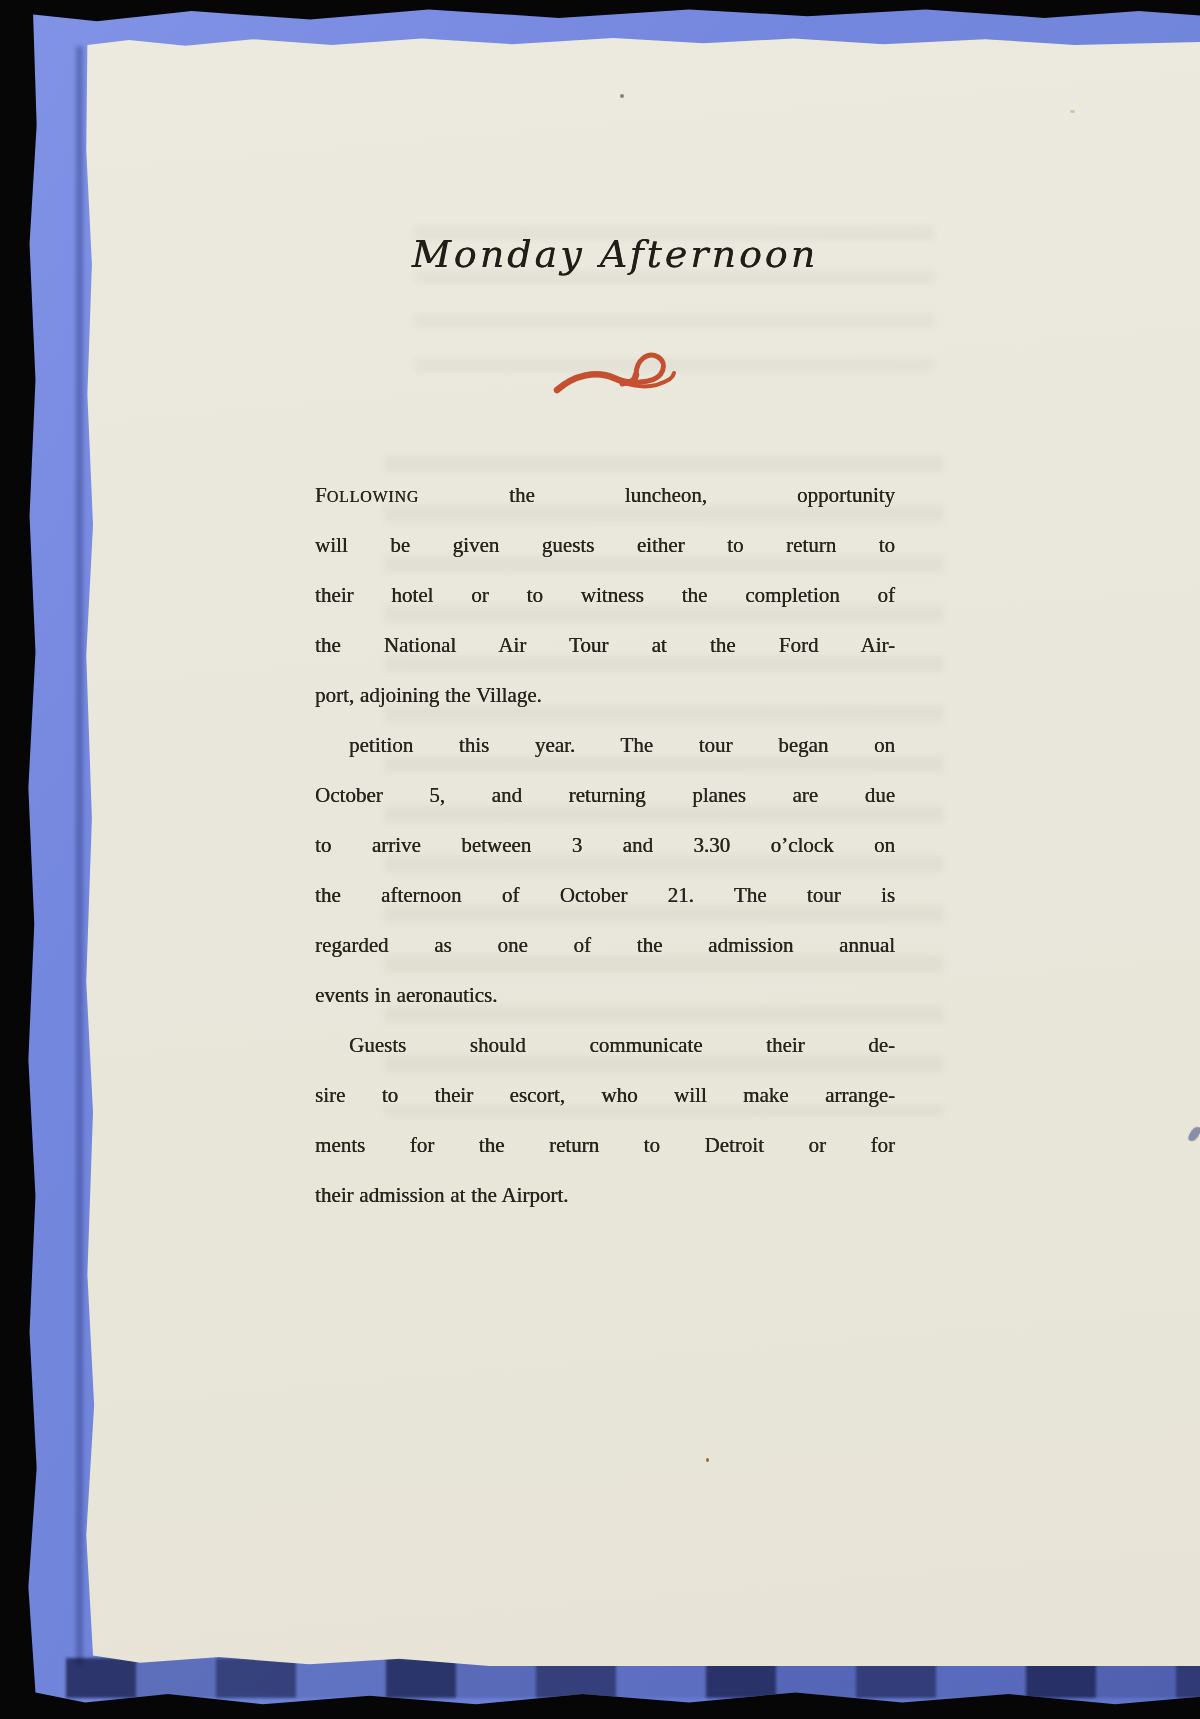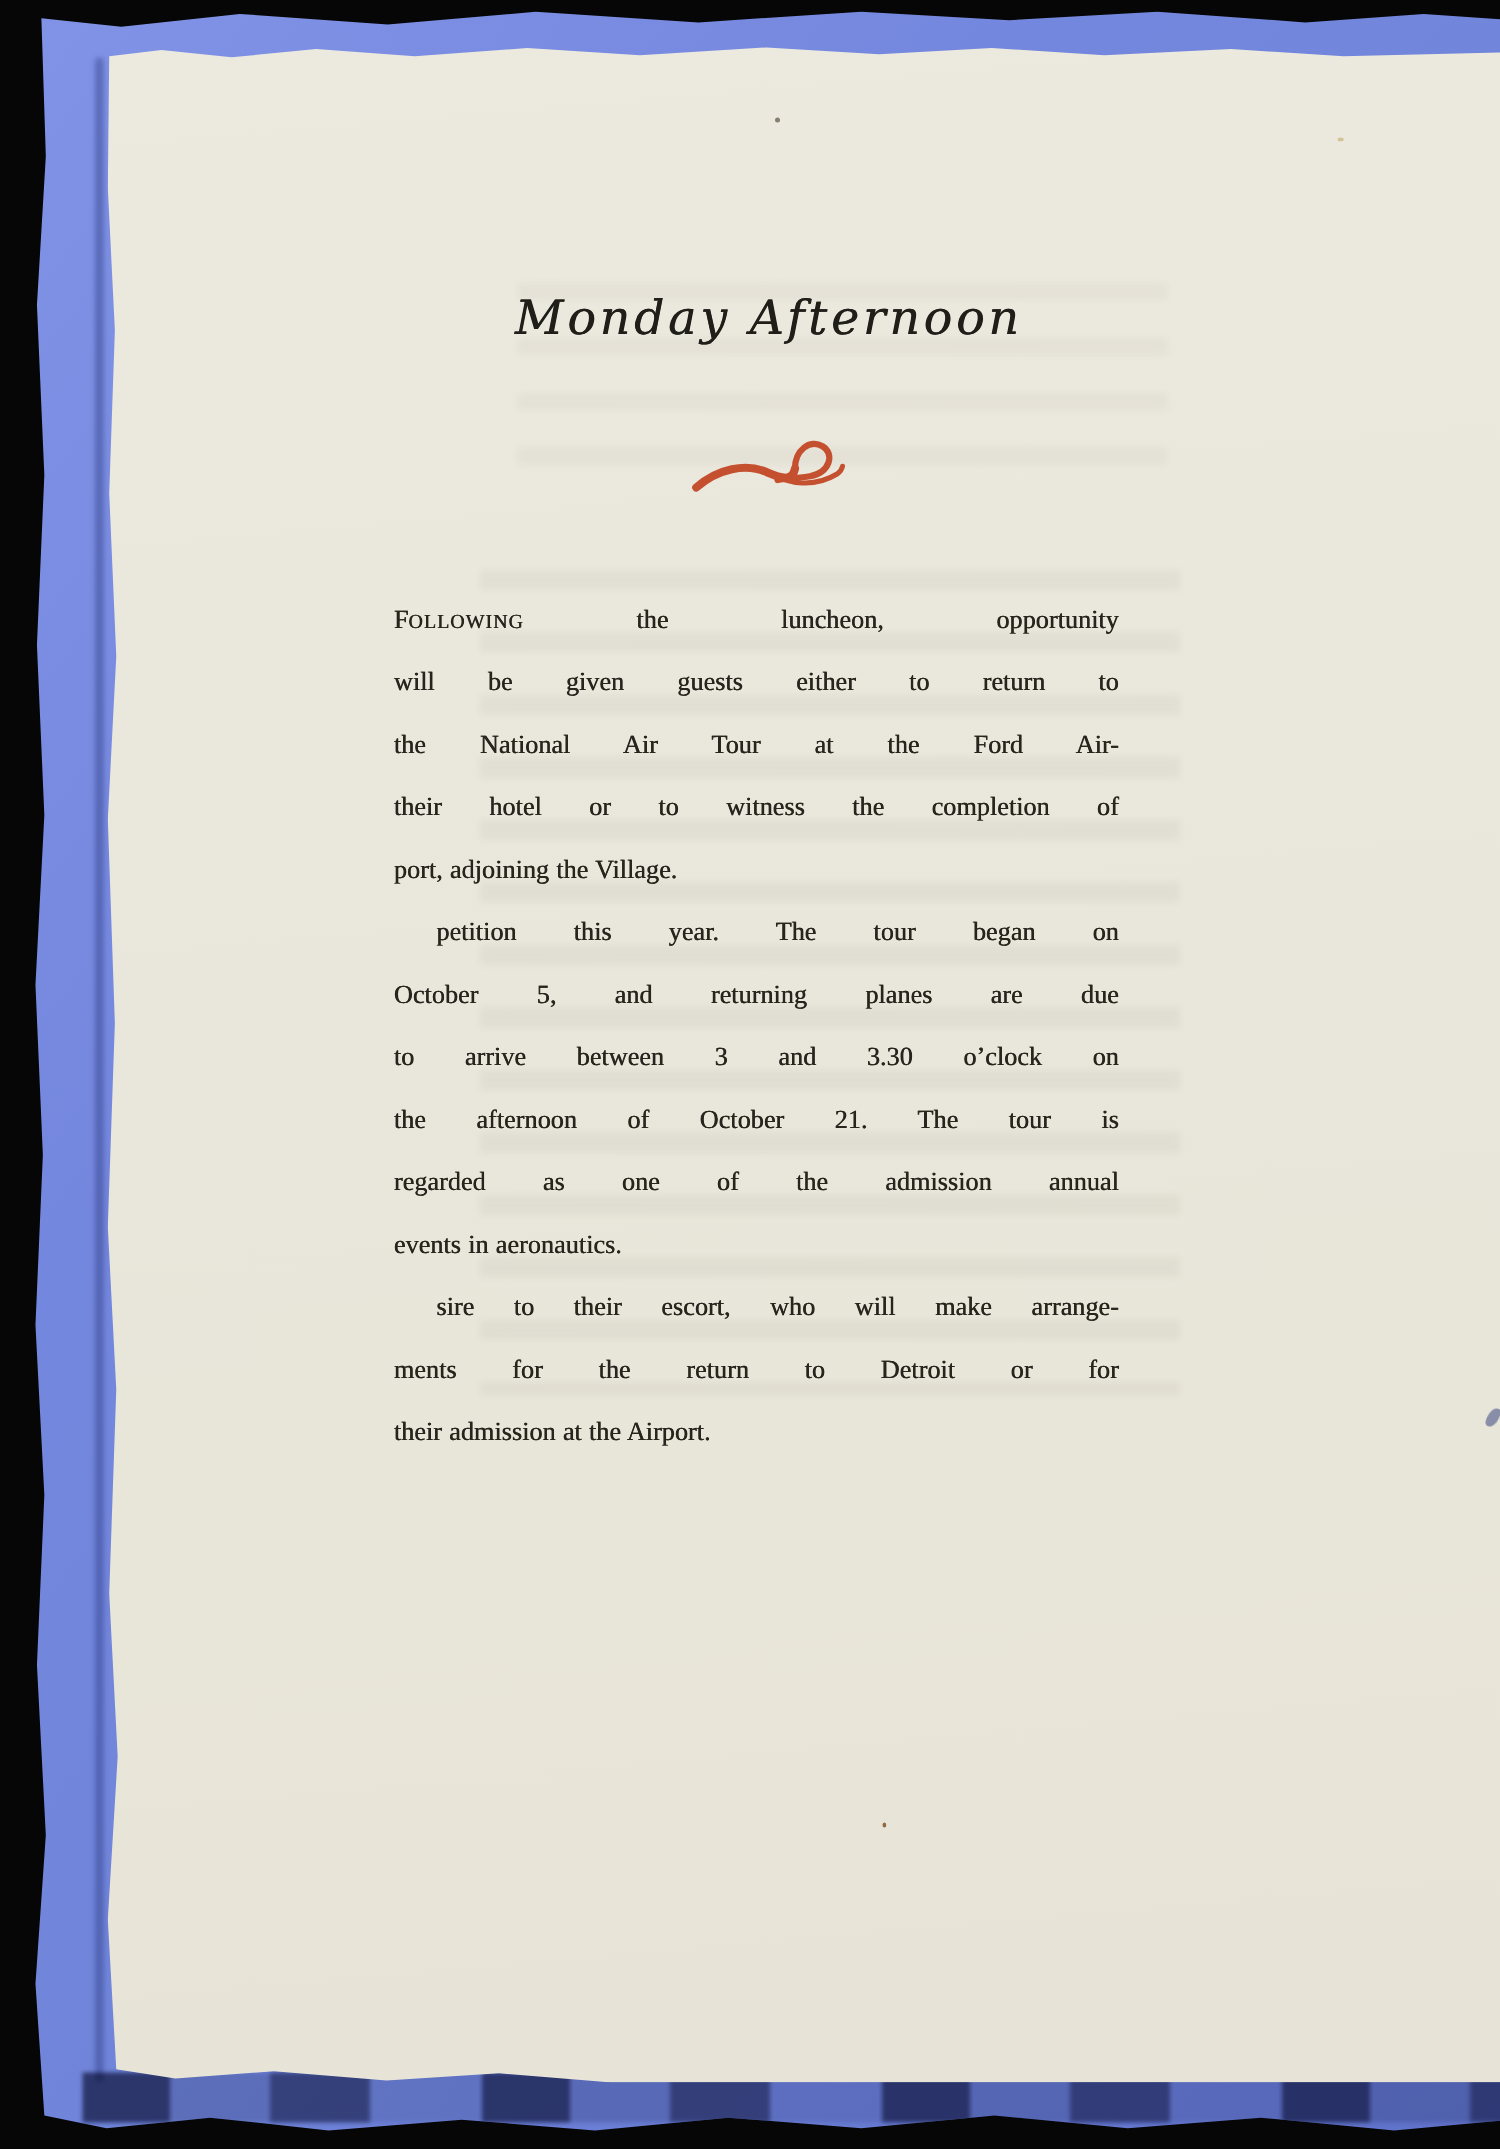--- a/index.html
+++ b/index.html
@@ -113,33 +113,34 @@
   <svg class="flourish" viewBox="0 0 124 66" fill="none" xmlns="http://www.w3.org/2000/svg">
     <path d="M 5 46 C 22 31 45 26 62 34 C 76 40 82 40 84 31" stroke="#c4502f" stroke-width="6.5" stroke-linecap="round"></path>
     <path d="M 84 31 C 84 16 96 7 106 13 C 116 19 112 34 96 37 C 86 39 78 38 70 40" stroke="#c4502f" stroke-width="5" stroke-linecap="round"></path>
     <path d="M 62 34 C 80 44 100 46 118 35 C 120 33.5 121.5 31.5 122 29" stroke="#c4502f" stroke-width="4" stroke-linecap="round"></path>
   </svg>
 
   <div class="body-text">
       <div class="para">
         <div class="line"><span><span class="lead-cap">F</span><span class="lead-rest">OLLOWING</span></span> <span>the luncheon, opportunity</span></div>
         <div class="line">will be given guests either to return to</div>
+        <div class="line">their hotel or to witness the completion of</div>
         <div class="line">the National Air Tour at the Ford Air-</div>
-        <div class="line">their hotel or to witness the completion of</div>
         <div class="line last">port, adjoining the Village.</div>
       </div>
       <div class="para indent">
         <div class="line">petition this year. The tour began on</div>
         <div class="line">October 5, and returning planes are due</div>
         <div class="line">to arrive between 3 and 3.30 o’clock on</div>
         <div class="line">the afternoon of October 21. The tour is</div>
         <div class="line">regarded as one of the admission annual</div>
         <div class="line last">events in aeronautics.</div>
       </div>
       <div class="para indent">
+        <div class="line">Guests should communicate their de-</div>
         <div class="line">sire to their escort, who will make arrange-</div>
         <div class="line">ments for the return to Detroit or for</div>
         <div class="line last">their admission at the Airport.</div>
       </div>
     </div>
 
   <div class="speck speck-a"></div>
   <div class="speck speck-b"></div>
   <div class="speck speck-c"></div>
   <div class="edge-mark"></div>

